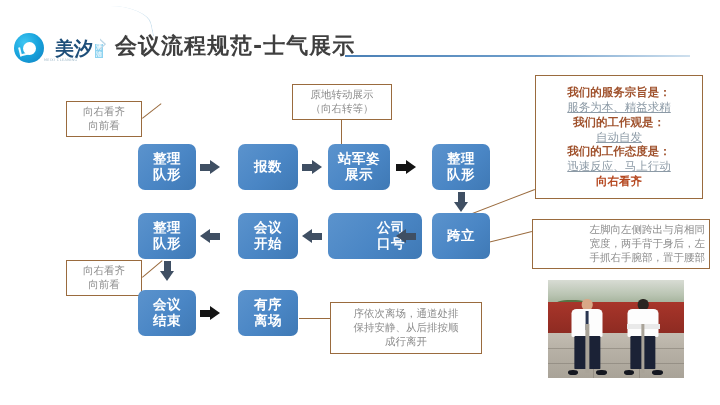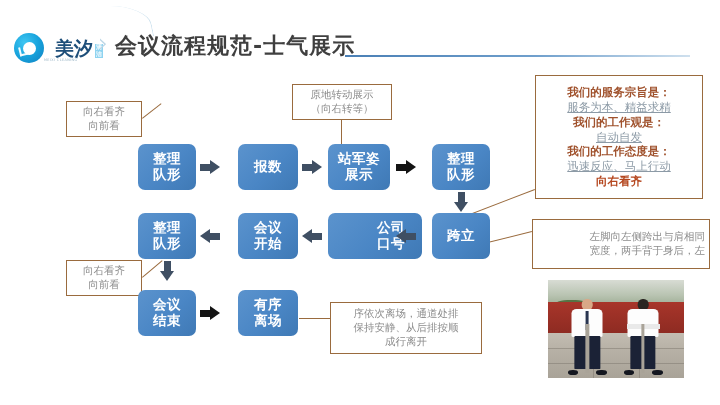--- a/index.html
+++ b/index.html
@@ -204,20 +204,21 @@
     <div class="hl">我们的工作态度是：</div>
     <div class="nm">迅速反应、马上行动</div>
     <div class="em">向右看齐</div>
   </div>
 
   <div class="conn-diag" style="left:535px;top:190px;width:110px;transform:rotate(159deg);"></div>
 
   <div class="callout" style="left:532px;top:219px;width:178px;height:50px;text-align:left;align-items:flex-end;">
     <div>左脚向左侧跨出与肩相同</div>
     <div>宽度，两手背于身后，左</div>
+    <div>手抓右手腕部，置于腰部</div>
   </div>
   <div class="conn-diag" style="left:532px;top:232px;width:56px;transform:rotate(166deg);"></div>
 
   <div class="fbox grad" style="left:138px;top:144px;width:58px;height:46px;">
     <div>
       <span>整理</span>
       <span>队形</span>
     </div>
   </div>
 

